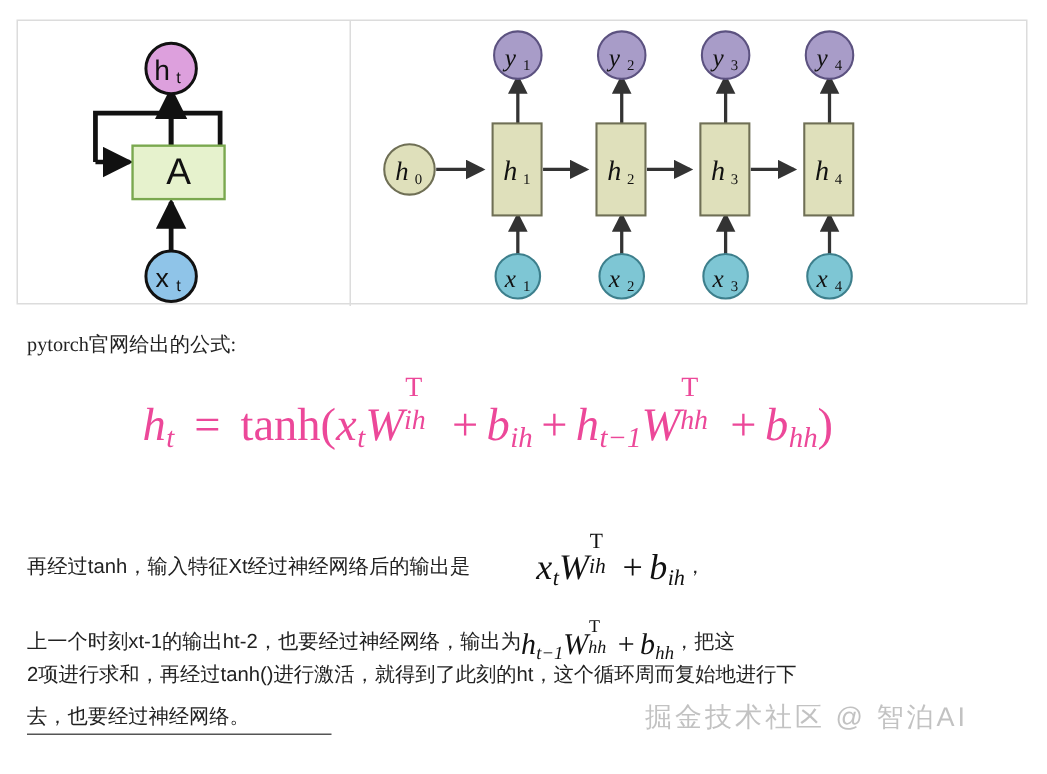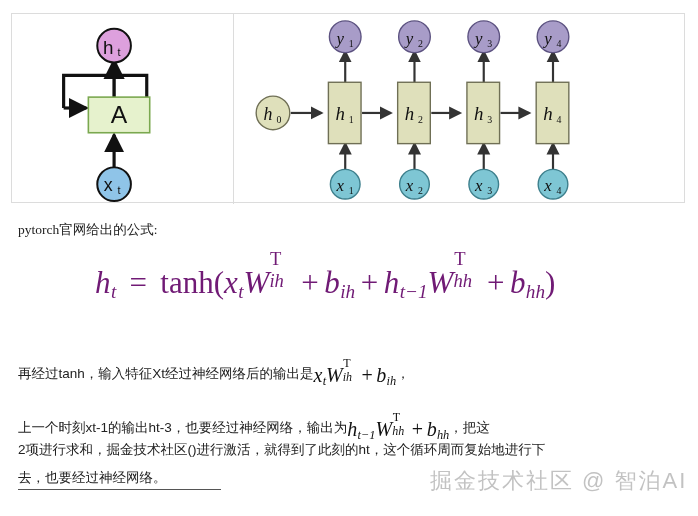--- a/index.html
+++ b/index.html
@@ -57,37 +57,37 @@
 
   #line-intro { left: 18px; top: 220px; font-family: Liberation Serif, serif; }
 
   
   #formula-main {
     position: absolute;
     left: 95px;
     top: 262px;
     font-family: "Liberation Serif", "DejaVu Serif", serif;
     font-size: 31px;
-    color: #701a75;
+    color: #ec4899;
     white-space: nowrap;
   }
 
   #line-2 { left: 18px; top: 358px; }
   #line-3 { left: 18px; top: 412px; }
   #line-4 { left: 18px; top: 440px; }
   #line-5 { left: 18px; top: 468px; }
 
   
   .math {
     font-family: "Liberation Serif", "DejaVu Serif", serif;
     font-style: italic;
     color: #111111;
     white-space: nowrap;
   }
-  .math.inline-1 { font-size: 20px; position: relative; top: 4px; }
+  .math.inline-1 { font-size: 24px; position: relative; top: 4px; margin-left: 44px; }
   .math.inline-2 { font-size: 20px; position: relative; top: 4px; }
 
   .mi { font-style: italic; }
   .mup { font-style: normal; }
 
   
   .sub {
     font-size: 0.62em;
     vertical-align: -0.28em;
     font-style: italic;
@@ -126,21 +126,21 @@
     width: 203px;
     height: 1px;
     background: #555555;
   }
 
   
   #watermark {
     position: absolute;
     left: 430px;
     top: 466px;
-    font-size: 22px;
+    font-size: 18px;
     color: rgba(120,120,120,0.45);
     letter-spacing: 2px;
     white-space: nowrap;
     pointer-events: none;
   }
 </style>
 </head>
 <body>
 
 <div id="figure-panel">
@@ -273,20 +273,20 @@
   <span class="mi">h</span><span class="sub">t</span>
   <span class="op">=</span>
   <span class="mup">tanh</span><span class="paren">(</span><span class="mi">x</span><span class="sub">t</span><span class="mi">W</span><span class="updown"><span class="u">T</span><span class="d">ih</span></span><span style="display:inline-block;width:0.85em"></span><span class="op">+</span><span class="mi">b</span><span class="sub">ih</span><span class="op">+</span><span class="mi">h</span><span class="sub">t−1</span><span class="mi">W</span><span class="updown"><span class="u">T</span><span class="d">hh</span></span><span style="display:inline-block;width:0.9em"></span><span class="op">+</span><span class="mi">b</span><span class="sub">hh</span><span class="paren">)</span>
 </div>
 
 <div class="prose-line" id="line-2">
   <span>再经过tanh，输入特征Xt经过神经网络后的输出是</span><span class="math inline-1"><span class="mi">x</span><span class="sub">t</span><span class="mi">W</span><span class="updown"><span class="u">T</span><span class="d">ih</span></span><span style="display:inline-block;width:0.75em"></span><span class="op">+</span><span class="mi">b</span><span class="sub">ih</span></span><span>，</span>
 </div>
 
 <div class="prose-line" id="line-3">
-  <span>上一个时刻xt-1的输出ht-3，也要经过神经网络，输出为</span><span class="math inline-2"><span class="mi">h</span><span class="sub">t−1</span><span class="mi">W</span><span class="updown"><span class="u">T</span><span class="d">hh</span></span><span style="display:inline-block;width:0.8em"></span><span class="op">+</span><span class="mi">b</span><span class="sub">hh</span></span><span>，把这</span>
-</div>
-
-<div class="prose-line" id="line-4">2项进行求和，掘金技术社区()进行激活，就得到了此刻的ht，这个循环周而复始地进行下</div>
+  <span>上一个时刻xt-1的输出ht-2，也要经过神经网络，输出为</span><span class="math inline-2"><span class="mi">h</span><span class="sub">t−1</span><span class="mi">W</span><span class="updown"><span class="u">T</span><span class="d">hh</span></span><span style="display:inline-block;width:0.8em"></span><span class="op">+</span><span class="mi">b</span><span class="sub">hh</span></span><span>，把这</span>
+</div>
+
+<div class="prose-line" id="line-4">2项进行求和，再经过tanh()进行激活，就得到了此刻的ht，这个循环周而复始地进行下</div>
 <div class="prose-line" id="line-5">去，也要经过神经网络。</div>
 <div id="underline-last"></div>
 
 <div id="watermark">掘金技术社区 @ 智泊AI</div>
 
 </body></html>

